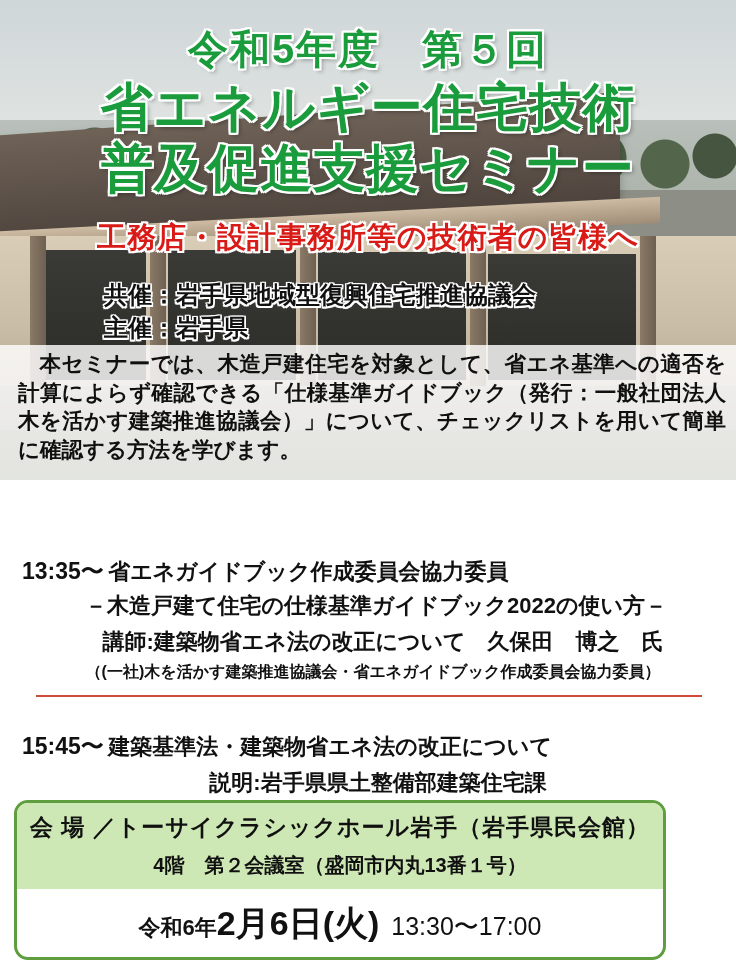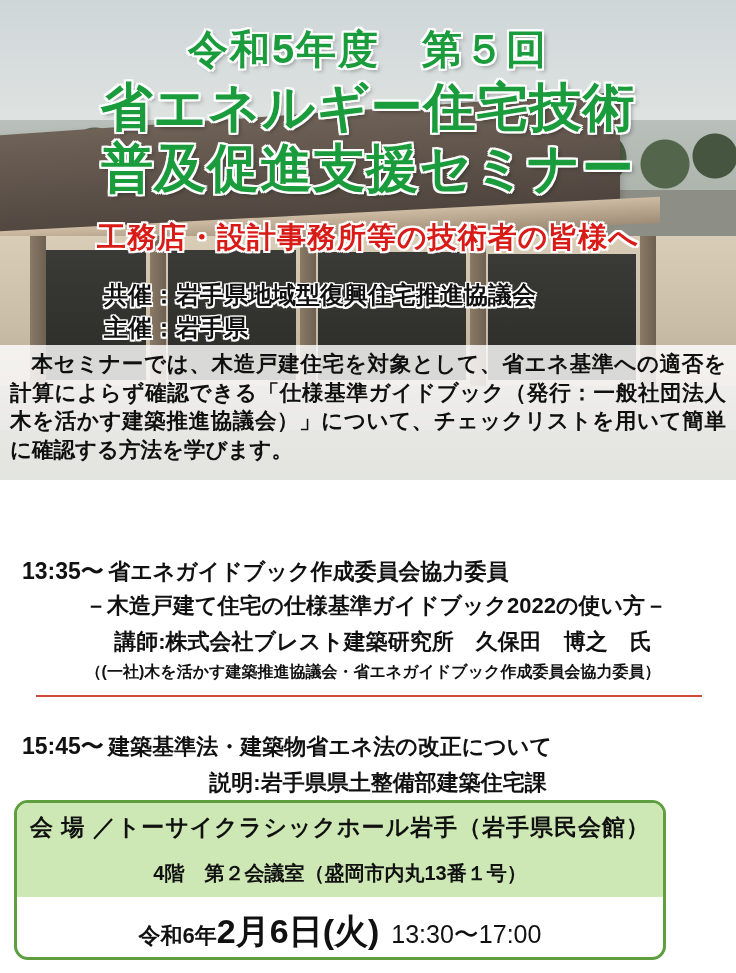--- a/index.html
+++ b/index.html
@@ -182,21 +182,21 @@
     position: absolute;
     top: 350px; left: 10px;
     width: 716px;
     z-index: 7;
     font-size: 21.5px;
     font-weight: bold;
     color: #101010;
     line-height: 1.33;
     text-align: justify;
   }
-  .desc p { margin: 0 0 2px 0; text-indent: 1em; }
+  .desc p { margin: 0 0 2px 8px; text-indent: 1em; }
 
   .desc2 {
     position: absolute;
     top: 480px; left: 10px;
     width: 716px;
     z-index: 7;
     font-size: 21.5px;
     font-weight: bold;
     color: #101010;
     line-height: 1.33;
@@ -285,21 +285,21 @@
   .venue-line1 {
     font-size: 23px;
     font-weight: bold;
     color: #111;
     letter-spacing: 1px;
   }
   .venue-line2 {
     font-size: 20px;
     font-weight: bold;
     color: #111;
-    margin-top: 17px;
+    margin-top: 9px;
   }
   .venue-date {
     text-align: center;
     margin-top: 12px;
     color: #111;
     white-space: nowrap;
   }
   .d-era { font-size: 22px; font-weight: bold; }
   .d-big { font-size: 34px; font-weight: bold; }
   .d-time { font-size: 25px; font-weight: normal; margin-left: 12px; }
@@ -358,21 +358,21 @@
   <div class="desc">
     <p>本セミナーでは、木造戸建住宅を対象として、省エネ基準への適否を計算によらず確認できる「仕様基準ガイドブック（発行：一般社団法人　木を活かす建築推進協議会）」について、チェックリストを用いて簡単に確認する方法を学びます。</p>
   </div>
 
   <div class="program">
 
     <div class="session">
       <span class="sess-time">13:35〜</span>
       <span class="sess-title">省エネガイドブック作成委員会協力委員</span>
       <div class="sess-sub">－木造戸建て住宅の仕様基準ガイドブック2022の使い方－</div>
-      <div class="sess-lect">講師:株式会社ブレスト建築研究所　久保田　博之　氏</div>
+      <div class="sess-lect">講師:建築物省エネ法の改正について　久保田　博之　氏</div>
       <div class="sess-note">（(一社)木を活かす建築推進協議会・省エネガイドブック作成委員会協力委員）</div>
     </div>
 
     <div class="rule"></div>
 
     <div class="session session2">
       <span class="sess-time">15:45〜</span>
       <span class="sess-title">建築基準法・建築物省エネ法の改正について</span>
       <div class="sess2-expl">説明:岩手県県土整備部建築住宅課</div>
     </div>

